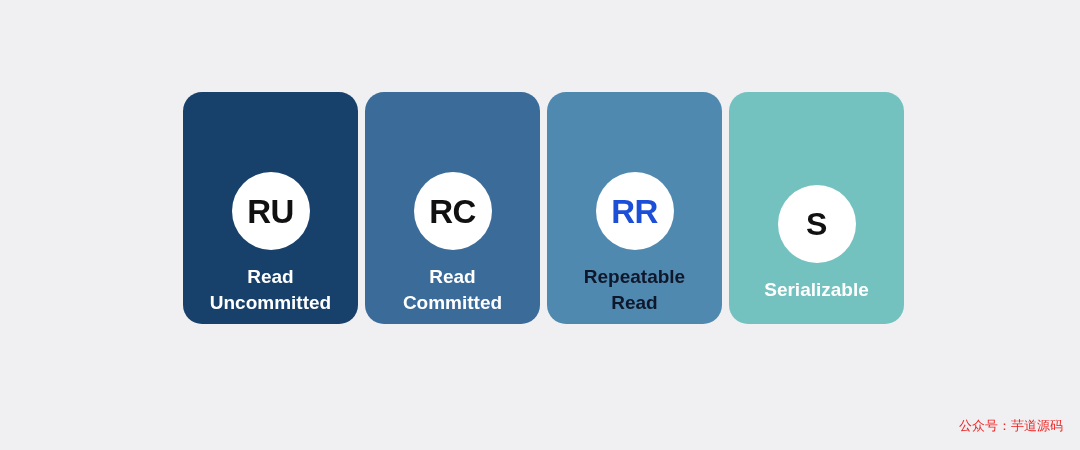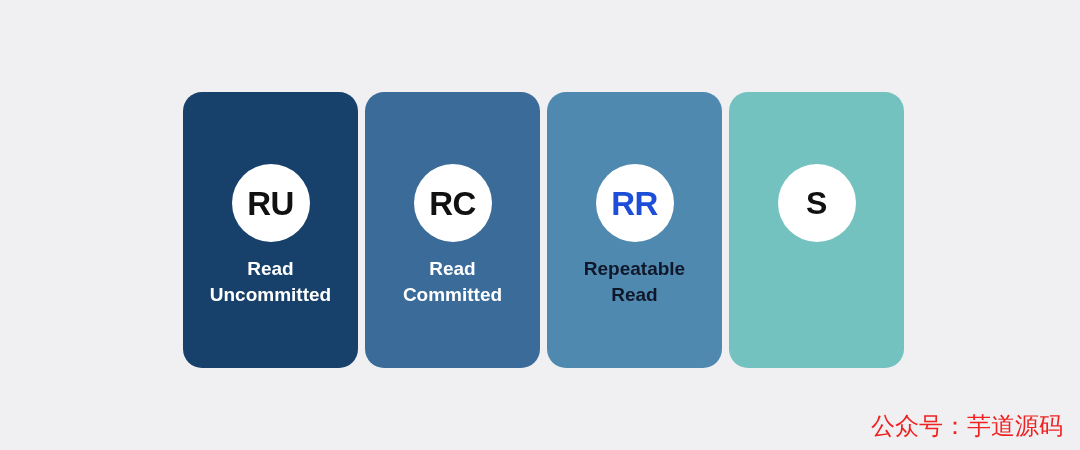--- a/index.html
+++ b/index.html
@@ -27,27 +27,27 @@
     position: absolute;
     left: 183px;
     top: 92px;
     display: flex;
     flex-direction: row;
     gap: 7px;
   }
 
   .card {
     width: 175px;
-    height: 276px;
+    height: 232px;
     border-radius: 19px;
     box-sizing: border-box;
     display: flex;
     flex-direction: column;
     align-items: center;
-    justify-content: flex-start;
+    justify-content: center;
     padding-top: 72px;
     position: relative;
   }
 
   .badge {
     width: 78px;
     height: 78px;
     border-radius: 50%;
     background: #ffffff;
     display: flex;
@@ -82,21 +82,21 @@
     white-space: pre-line;
     user-select: none;
   }
 
   
   #watermark {
     position: absolute;
     right: 17px;
     bottom: 12px;
     font-family: "Liberation Serif", "DejaVu Serif", serif;
-    font-size: 24px;
+    font-size: 13px;
     line-height: 24px;
     color: #ee2222;
     white-space: nowrap;
     user-select: none;
     text-align: center;
   }
 </style>
 </head>
 <body style="background: rgb(240, 240, 242);">
 
@@ -125,19 +125,20 @@
         <span class="badge-text" style="color: #1d4ed8;">RR</span>
       </div>
       <div class="card-label" style="color: #0f172a;">Repeatable
 Read</div>
     </div>
 
     <div class="card" style="background: rgb(116, 194, 192);">
       <div class="badge" style="background: rgb(255, 255, 255);">
         <span class="badge-text single" style="color: rgb(17, 17, 17);">S</span>
       </div>
+      <div class="card-label" style="color: rgb(255, 255, 255);">Serializable</div>
     </div>
 
   </div>
 
   <div id="watermark" style="color: rgb(238, 34, 34);">公众号：芋道源码</div>
 
 </div>
 
 </body></html>

